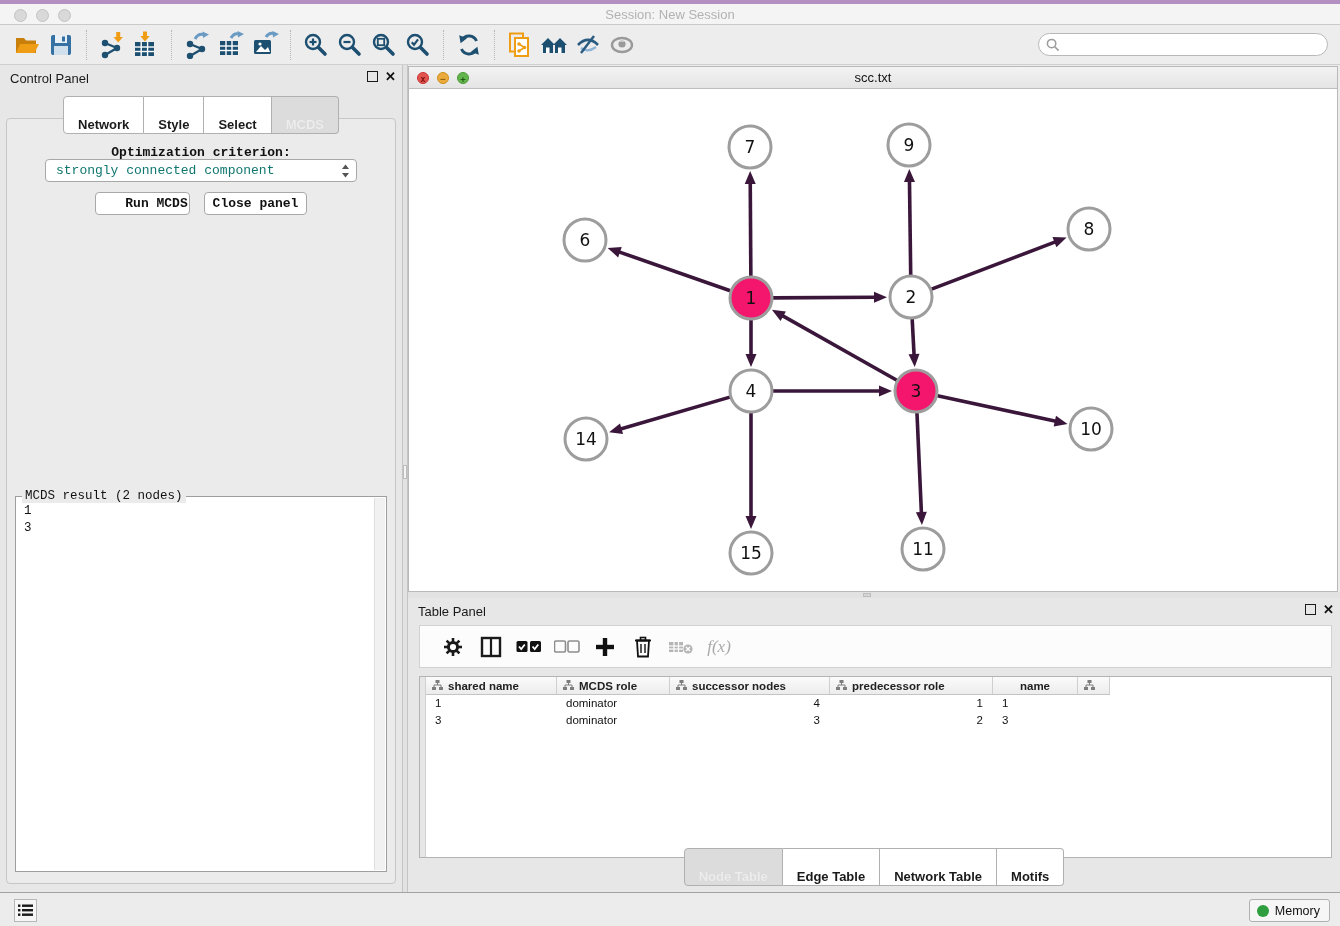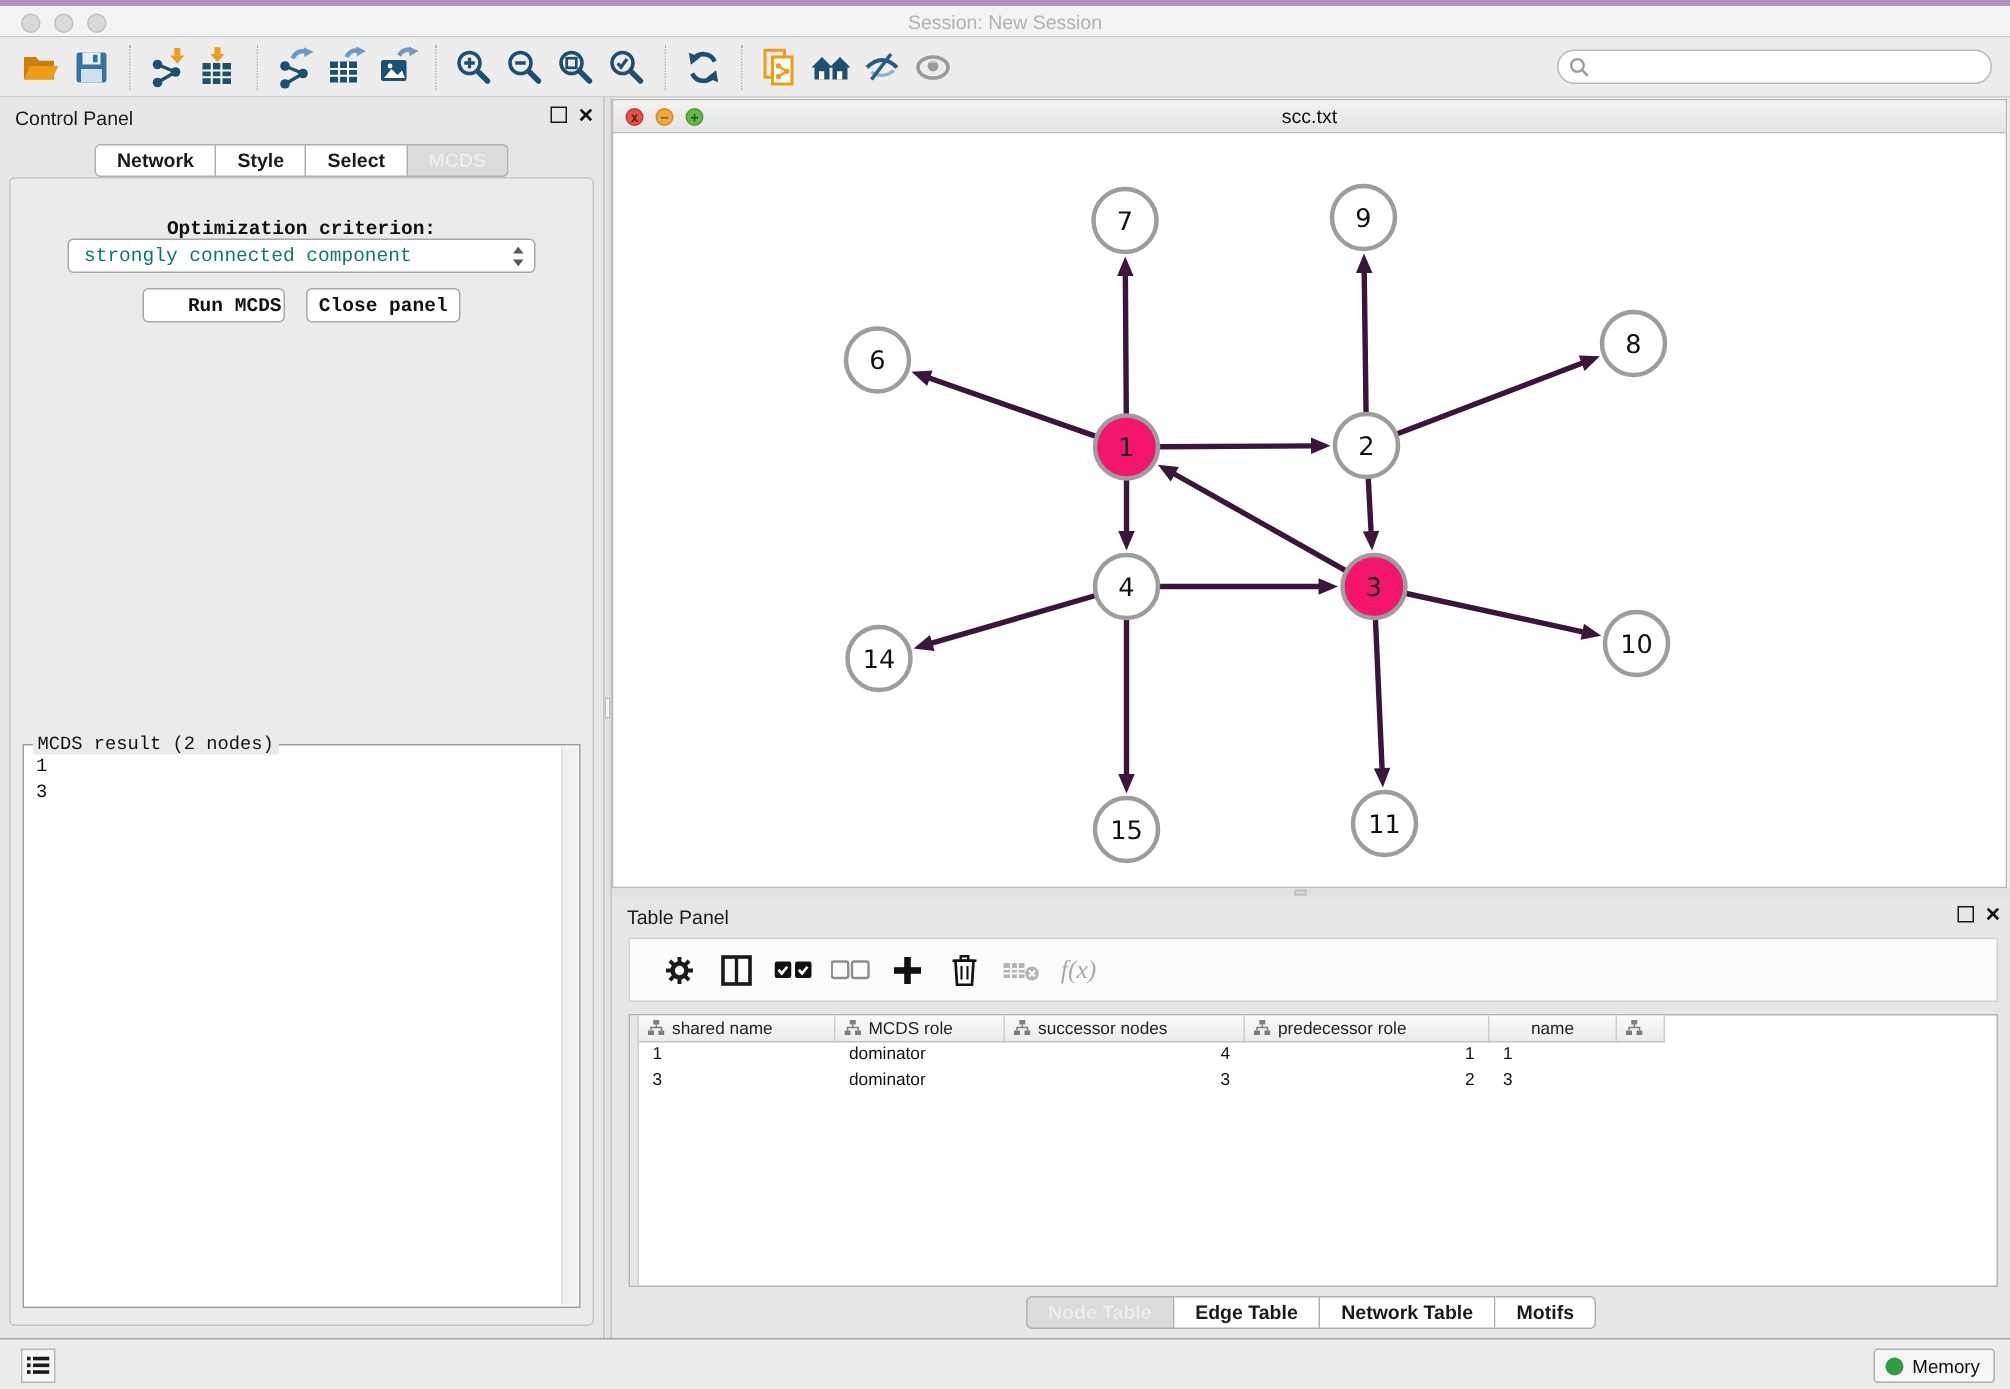--- a/index.html
+++ b/index.html
@@ -24,21 +24,21 @@
 
   
   #control-panel { position:absolute; left:0; top:65px; width:402px; height:827px; background:#e7e7e7; }
   .panel-head { position:absolute; left:0; top:0; right:0; height:26px; font-size:13px; color:#1a1a1a; }
   .panel-head .ttl { position:absolute; left:10px; top:6px; }
   .panel-head .float-ic { position:absolute; right:24px; top:6px; width:11px; height:11px; border:1.5px solid #1a1a1a; }
   .panel-head .close-ic { position:absolute; right:6px; top:4px; font-size:13px; font-weight:bold; color:#111; }
   #cp-inner { position:absolute; left:6px; top:53px; right:6px; bottom:8px;
     background:#ebebeb; border:1px solid #c6c6c6; border-radius:4px;font-family:Liberation Mono, monospace; }
   #cp-tabs { position:absolute; left:0; top:31px; width:100%; display:flex; justify-content:center; }
-  .seg { height:22px; line-height:20px; padding:0 14px; background:#fff; border:1px solid #b0b0b0;
+  .seg { height:22px; line-height:20px; padding:18px 14px; background:#fff; border:1px solid #b0b0b0;
     border-left:none; font-size:13px; font-weight:600; color:#1a1a1a; }
   .seg:first-child { border-left:1px solid #b0b0b0; border-radius:4px 0 0 4px; }
   .seg:last-child { border-radius:0 4px 4px 0; }
   .seg.sel { background:#dcdcdc; color:#ededed; text-shadow:0 0 1px #cfcfcf; }
 
   #opt-label { position:absolute; top:26px; left:0; width:100%; text-align:center; font-size:13px; font-weight:600; color:#111; }
   #opt-select { position:absolute; top:40px; left:38px; right:38px; height:23px; background:#fff;
     border:1px solid #a8a8a8; border-radius:4px; font-size:13px; color:#0f766e; line-height:21px; padding-left:10px; }
   #opt-select .chev { position:absolute; right:6px; top:3px; }
   .cp-btn { position:absolute; top:73px; height:23px; background:#fff; border:1px solid #a8a8a8;
@@ -77,21 +77,21 @@
   
   #table-panel { position:absolute; left:408px; top:598px; right:0; height:294px; background:#e7e7e7; }
   #tp-toolbar { position:absolute; left:11px; right:8px; top:27px; height:43px;
     background:#fcfcfc; border:1px solid #d2d2d2; display:flex; align-items:center; padding-left:14px; }
   .tp-ic { width:38px; height:30px; display:flex; align-items:center; justify-content:center; flex:0 0 auto; }
   .fx-ic { font-family:"Liberation Serif", serif; font-style:italic; font-size:17px; color:#a9a9a9; }
   #tp-table { position:absolute; left:11px; right:8px; top:78px; bottom:34px;
     background:#fff; border:1px solid #b3b3b3; overflow:hidden; }
   #tp-gutter { position:absolute; left:0; top:0; bottom:0; width:6px; background:#e6e6e6; border-right:1px solid #d0d0d0; }
   #tp-head { position:absolute; left:6px; top:0; height:18px; display:flex;
-    background:linear-gradient(#fbfbfb,#ececec); border-bottom:1px solid #c4c4c4; }
+    background:linear-gradient(#fbfbfb,#ececec); border-bottom:1px solid #c4c4c4;font-weight:bold; }
   .th { display:flex; align-items:center; font-size:11.5px; color:#222; border-right:1px solid #cfcfcf;
     padding-left:6px; gap:5px; }
   .th.center { justify-content:center; padding-left:0; }
   #tp-rows { position:absolute; left:6px; top:18px; right:0; }
   .tr { display:flex; height:17px; }
   .td { font-size:11.5px; color:#111; line-height:17px; }
   .td.l { text-align:left; padding-left:9px; }
   .td.r { text-align:right; padding-right:10px; }
   #tp-tabs { position:absolute; left:0; right:0; bottom:6px; display:flex; justify-content:center; }
 

